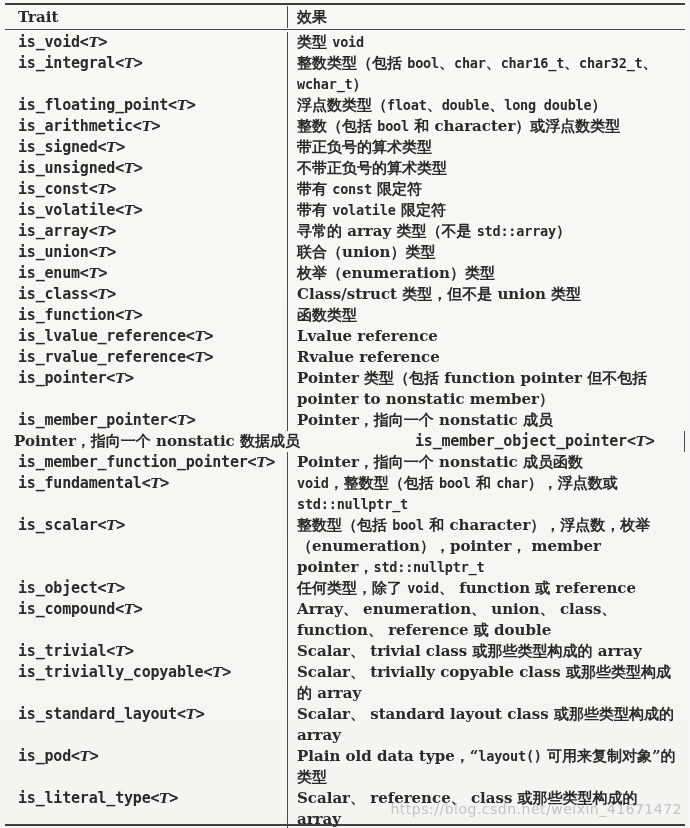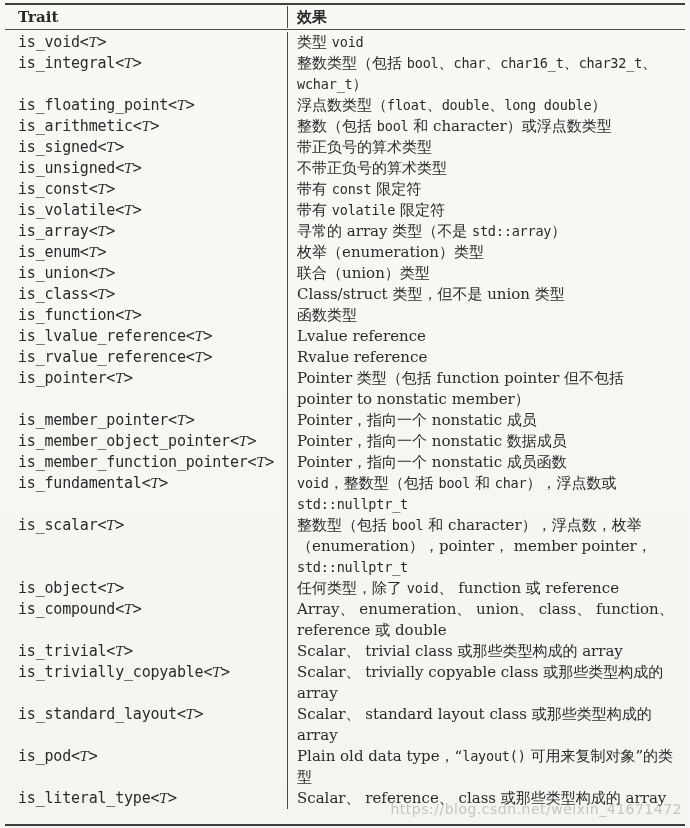--- a/index.html
+++ b/index.html
@@ -56,20 +56,21 @@
     padding-right: 6px;
   }
   .cell.right {
     flex: 1;
     padding-left: 9px;
     padding-right: 4px;
   }
   .tbody .cell {
     font-size: 15px;
     line-height: 21px;
+    font-weight: bold;
   }
   .mono, .code {
     font-family: "DejaVu Sans Mono", "Liberation Mono", monospace;
     font-size: 13.5px;
     letter-spacing: -0.2px;
   }
   .tpl-t {
     font-family: "DejaVu Serif", "Liberation Serif", serif;
     font-style: italic;
     font-size: 13.5px;
@@ -127,28 +128,28 @@
         </div>
         <div class="trow">
           <div class="cell left mono">is_volatile&lt;<span class="tpl-t">T</span>&gt;</div>
           <div class="cell right effect-text"><span>带有 </span><span class="code">volatile</span><span> 限定符</span></div>
         </div>
         <div class="trow">
           <div class="cell left mono">is_array&lt;<span class="tpl-t">T</span>&gt;</div>
           <div class="cell right effect-text"><span>寻常的 array 类型（不是 </span><span class="code">std::array</span><span>）</span></div>
         </div>
         <div class="trow">
+          <div class="cell left mono">is_union&lt;<span class="tpl-t">T</span>&gt;</div>
+          <div class="cell right effect-text"><span>联合（union）类型</span></div>
+        </div>
+        <div class="trow">
           <div class="cell left mono">is_enum&lt;<span class="tpl-t">T</span>&gt;</div>
           <div class="cell right effect-text"><span>枚举（enumeration）类型</span></div>
         </div>
         <div class="trow">
-          <div class="cell left mono">is_union&lt;<span class="tpl-t">T</span>&gt;</div>
-          <div class="cell right effect-text"><span>联合（union）类型</span></div>
-        </div>
-        <div class="trow">
           <div class="cell left mono">is_class&lt;<span class="tpl-t">T</span>&gt;</div>
           <div class="cell right effect-text"><span>Class/struct 类型，但不是 union 类型</span></div>
         </div>
         <div class="trow">
           <div class="cell left mono">is_function&lt;<span class="tpl-t">T</span>&gt;</div>
           <div class="cell right effect-text"><span>函数类型</span></div>
         </div>
         <div class="trow">
           <div class="cell left mono">is_lvalue_reference&lt;<span class="tpl-t">T</span>&gt;</div>
           <div class="cell right effect-text"><span>Lvalue reference</span></div>
@@ -159,22 +160,22 @@
         </div>
         <div class="trow">
           <div class="cell left mono">is_pointer&lt;<span class="tpl-t">T</span>&gt;</div>
           <div class="cell right effect-text"><span>Pointer 类型（包括 function pointer 但不包括 pointer to nonstatic member）</span></div>
         </div>
         <div class="trow">
           <div class="cell left mono">is_member_pointer&lt;<span class="tpl-t">T</span>&gt;</div>
           <div class="cell right effect-text"><span>Pointer，指向一个 nonstatic 成员</span></div>
         </div>
         <div class="trow">
+          <div class="cell right effect-text"><span>Pointer，指向一个 nonstatic 数据成员</span></div>
           <div class="cell left mono">is_member_object_pointer&lt;<span class="tpl-t">T</span>&gt;</div>
-          <div class="cell right effect-text"><span>Pointer，指向一个 nonstatic 数据成员</span></div>
         </div>
         <div class="trow">
           <div class="cell left mono">is_member_function_pointer&lt;<span class="tpl-t">T</span>&gt;</div>
           <div class="cell right effect-text"><span>Pointer，指向一个 nonstatic 成员函数</span></div>
         </div>
         <div class="trow">
           <div class="cell left mono">is_fundamental&lt;<span class="tpl-t">T</span>&gt;</div>
           <div class="cell right effect-text"><span class="code">void</span><span>，整数型（包括 </span><span class="code">bool</span><span> 和 </span><span class="code">char</span><span>），浮点数或</span><span class="code">std::nullptr_t</span></div>
         </div>
         <div class="trow">

